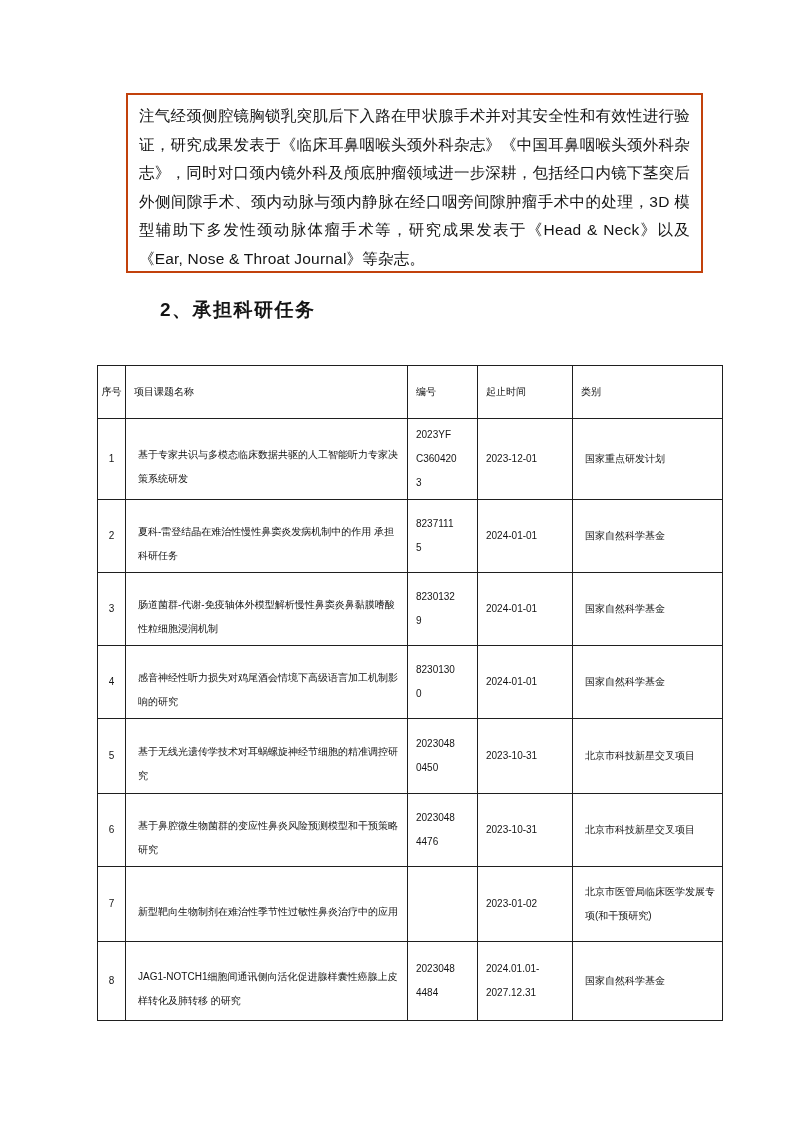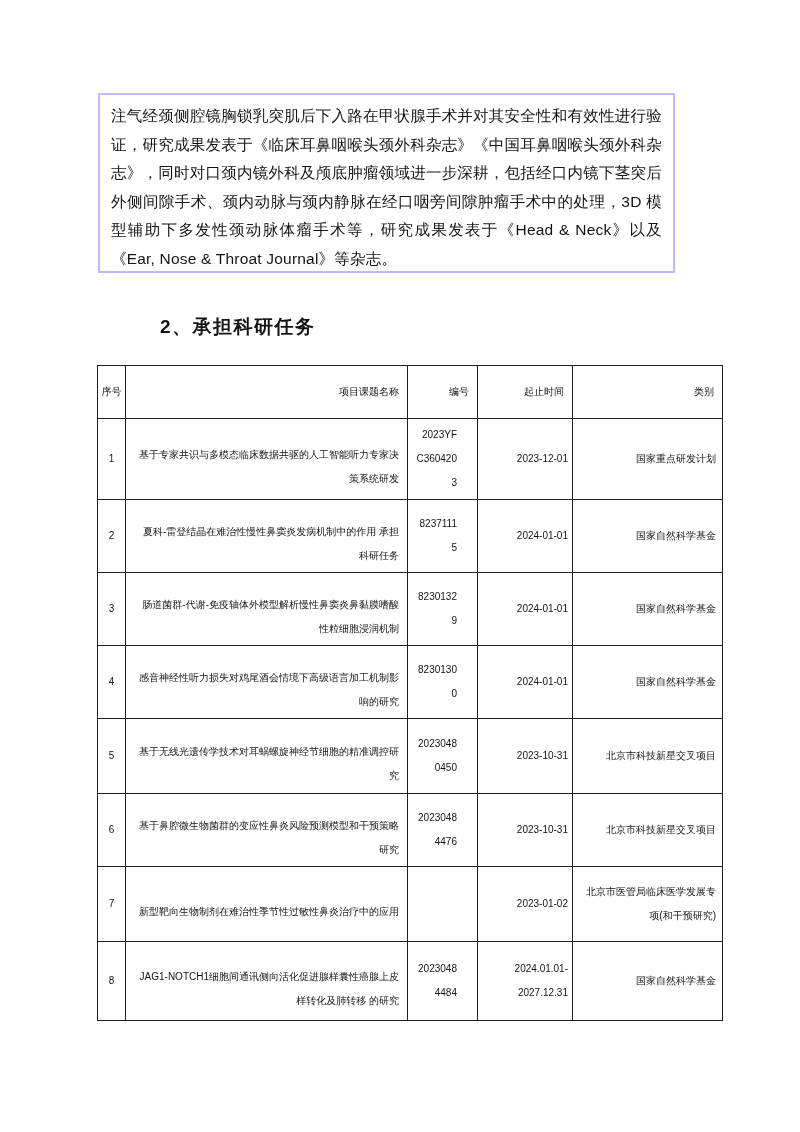--- a/index.html
+++ b/index.html
@@ -8,60 +8,60 @@
     height: 1132px;
     background: #ffffff;
     color: #141414;
     font-family: "Liberation Sans", "DejaVu Sans", sans-serif;
     position: relative;
     overflow: hidden;
   }
 
   .intro-box {
     position: absolute;
-    left: 98px;
+    left: 126px;
     top: 93px;
     width: 577px;
     height: 180px;
     box-sizing: border-box;
-    border: 2px solid #c4b5fd;
+    border: 2px solid #c2410c;
     padding: 7px 11px 6px 11px;
   }
   .intro-box p {
     margin: 0;
     font-size: 15.5px;
     line-height: 28.5px;
     letter-spacing: 0.2px;
     text-align: justify;
   }
 
   .section-heading {
     position: absolute;
     left: 160px;
-    top: 314px;
+    top: 297px;
     font-size: 19px;
     font-weight: bold;
     letter-spacing: 1.5px;
   }
 
   table.projects-table {
     position: absolute;
     left: 97px;
     top: 365px;
     width: 625px;
     border-collapse: collapse;
     table-layout: fixed;
     font-size: 10px;
   }
   .projects-table th,
   .projects-table td {
     border: 1.6px solid #1f1f1f;
     vertical-align: middle;
     font-weight: normal;
-    text-align: right;
+    text-align: left;
     line-height: 24px;
     padding: 4px 8px;
     overflow: hidden;
   }
   col.c-no       { width: 28px; }
   col.c-title    { width: 282px; }
   col.c-code     { width: 70px; }
   col.c-period   { width: 95px; }
   col.c-category { width: 150px; }
 

